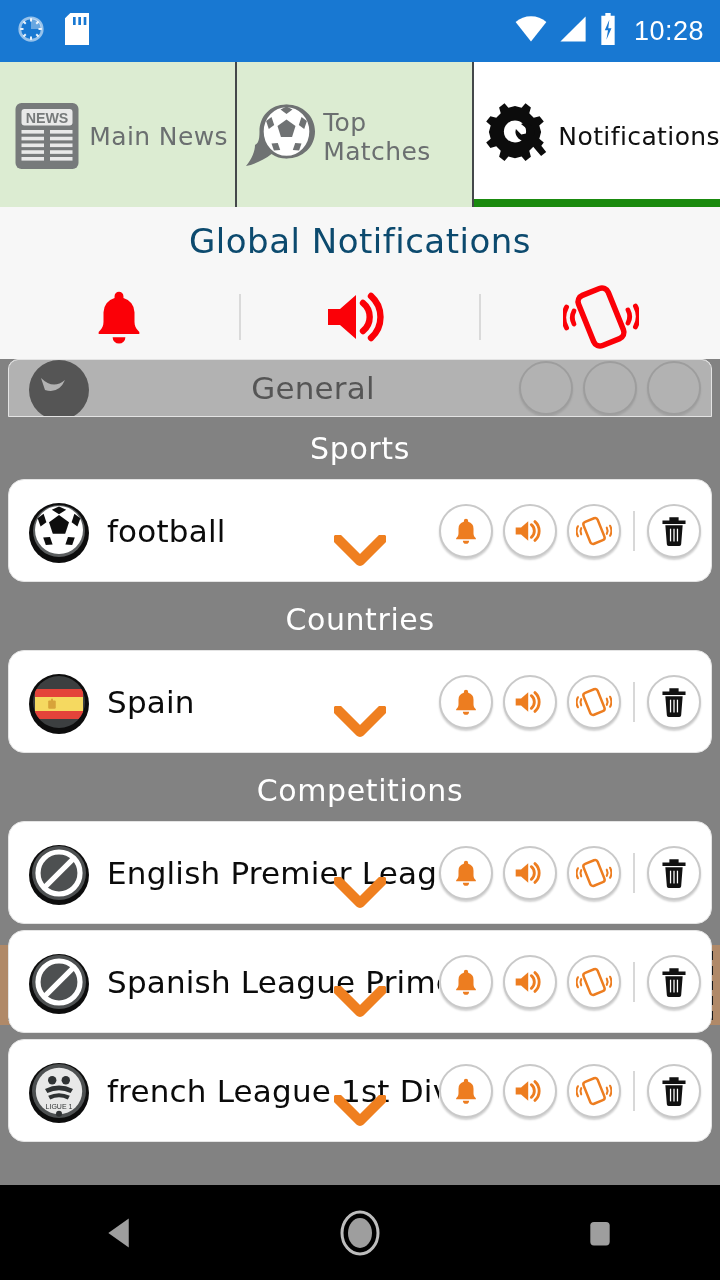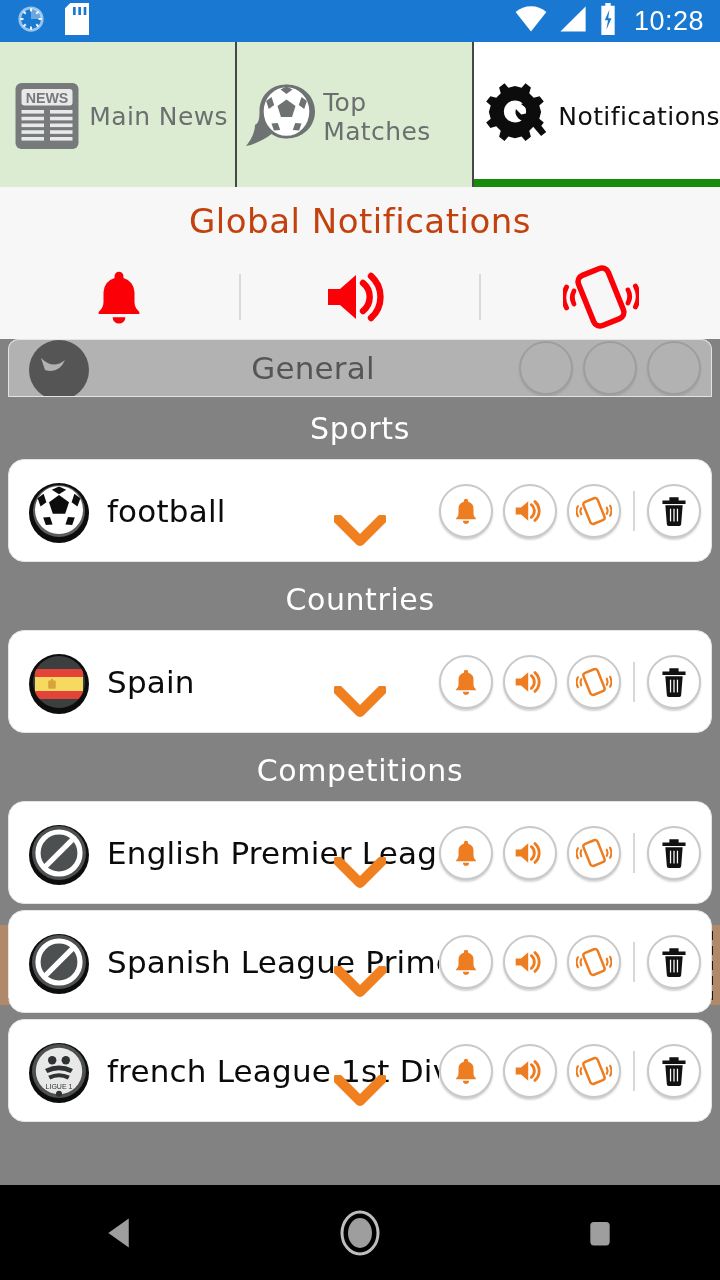--- a/index.html
+++ b/index.html
@@ -5,21 +5,21 @@
   * { margin:0; padding:0; box-sizing:border-box; }
   html, body {
     width:720px; height:1280px;
     font-family:"DejaVu Sans", sans-serif;
     background:#f5f5f5; overflow:hidden;
   }
   .phone { position:relative; width:720px; height:1280px; background:#f7f7f7; }
 
   
   .statusbar{
-    height:42px; background:#1878d2; display:flex; align-items:center;
+    height:62px; background:#1878d2; display:flex; align-items:center;
     padding:12px 16px; color:#fff;
   }
   .sb-left{ display:flex; align-items:center; gap:18px; }
   .sb-right{ margin-left:auto; display:flex; align-items:center; gap:10px; }
   .sb-clock{ font-size:27px; font-weight:400; letter-spacing:.5px; margin-left:6px;
              font-family:"Liberation Sans", sans-serif; }
 
   
   .tabbar{ height:145px; display:flex; background:#dcecd2; }
   .tab{
@@ -36,21 +36,21 @@
   }
   .tab.active .tlabel{ color:#101010; }
   .tab.active::after{
     content:""; position:absolute; left:0; right:0; bottom:0;
     height:8px; background:#1a8a0e;
   }
 
   
   .globalhdr{ background:#f7f7f7; padding-top:14px; }
   .globalhdr .gtitle{
-    text-align:center; font-size:34px; color:#c2410c; letter-spacing:.5px;
+    text-align:center; font-size:34px; color:#0c4a6e; letter-spacing:.5px;
     padding-bottom:14px;
   }
   .gicons{ display:flex; align-items:center; height:84px; }
   .gcell{ flex:1; display:flex; align-items:center; justify-content:center; }
   .gsep{ width:2px; height:46px; background:#dadada; }
 
   
   .scroll{ position:relative; height:853px; background:#828282; overflow:hidden; }
 
   .sectionhdr{

